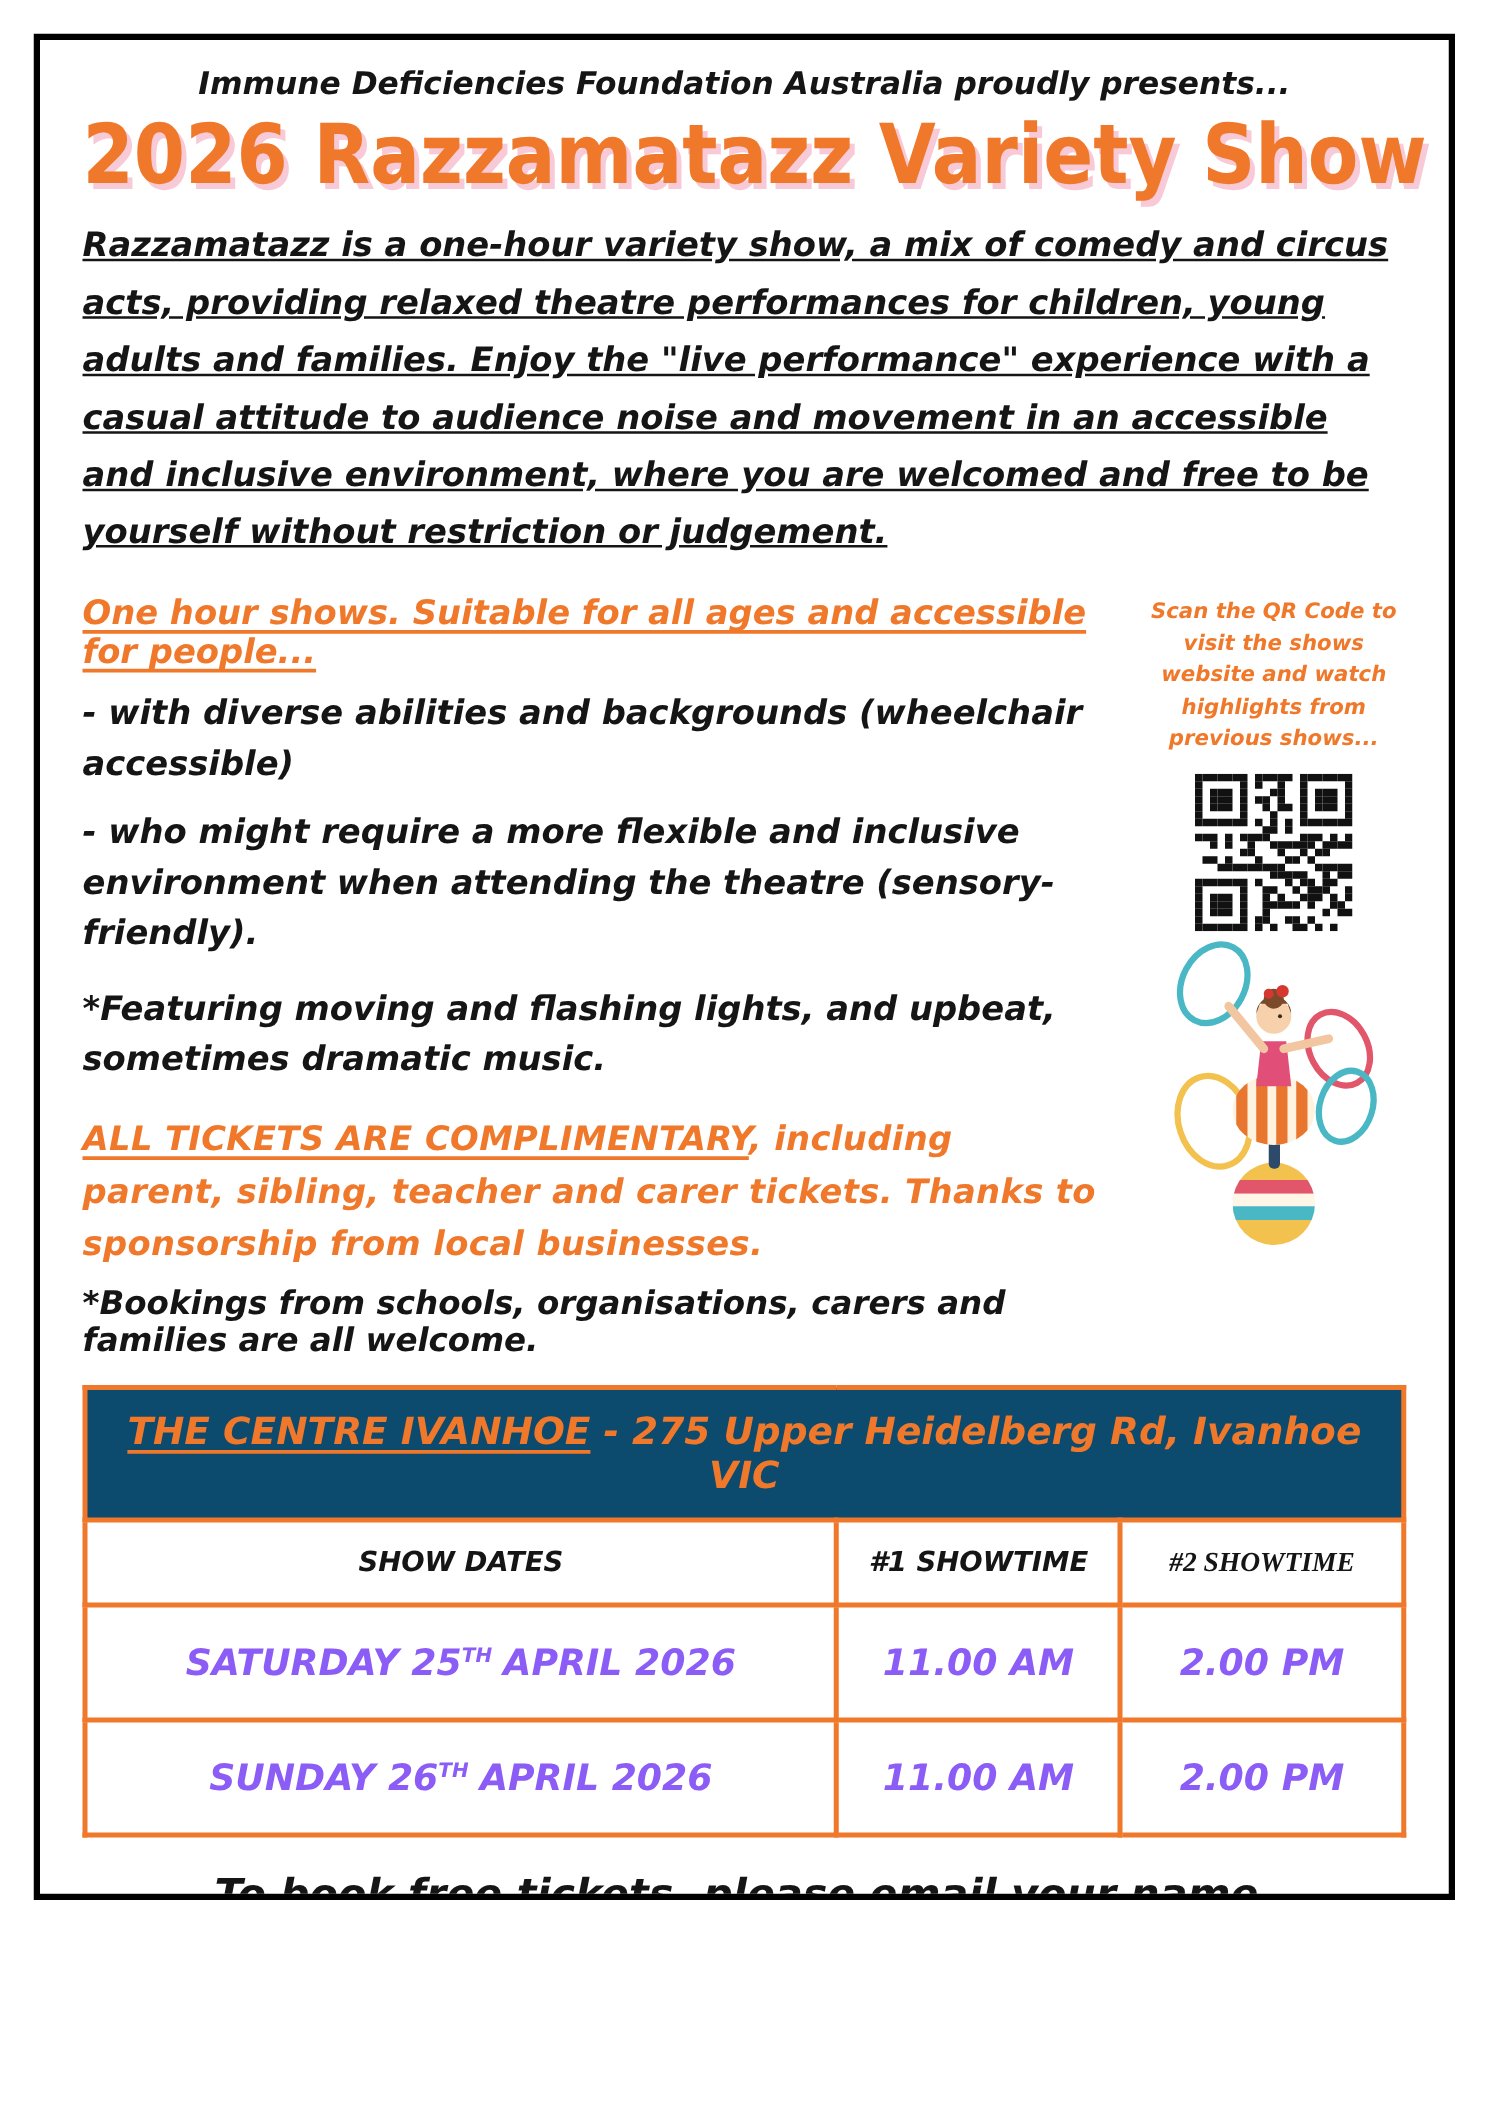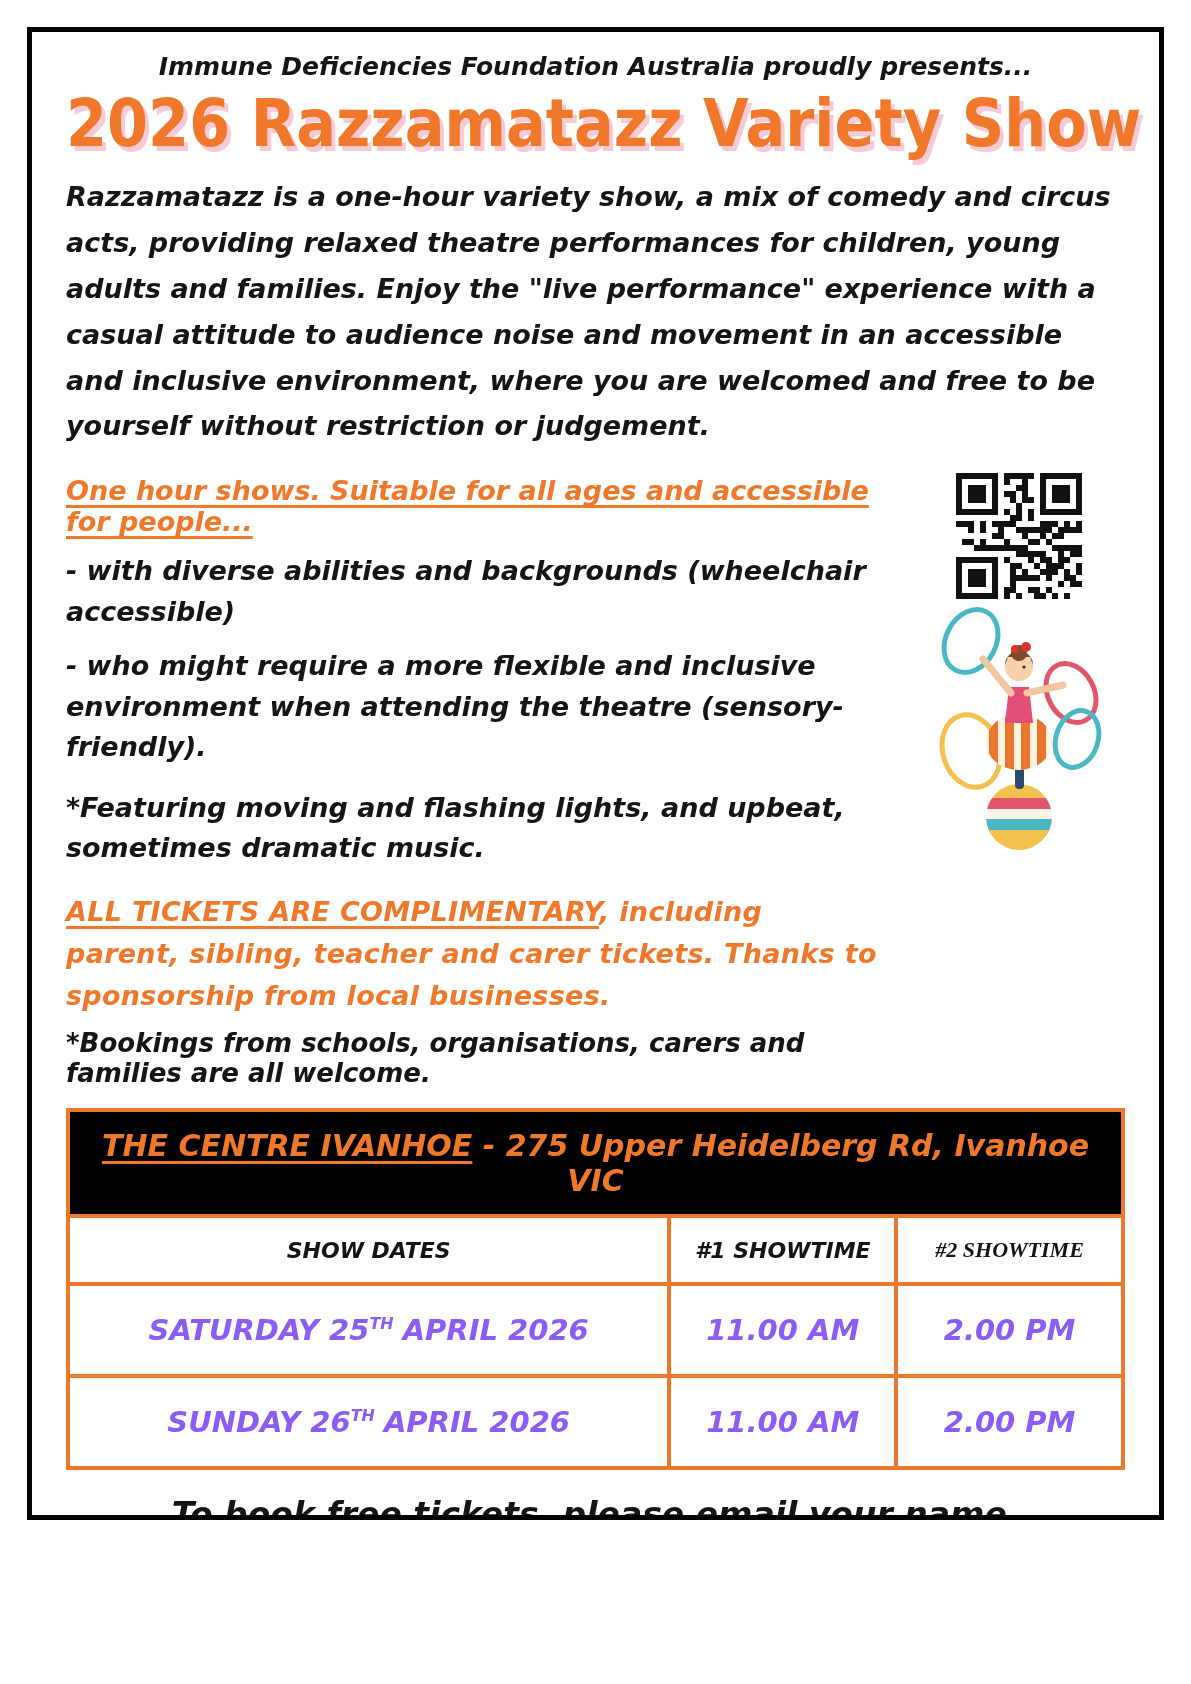--- a/index.html
+++ b/index.html
@@ -14,42 +14,42 @@
     font-weight:bold; font-style:italic; color:#151515;
     overflow:hidden;
   }
   .presents { text-align:center; font-size:25px; margin:4px 0 8px; }
   .title {
     text-align:center; color:#F0782A; font-size:59px; font-weight:800; font-style:normal;
     white-space:nowrap; margin:2px 0 16px;
     text-shadow:4px 4px 0 #F8C9D6;
     transform:scaleY(1.12); transform-origin:center;
   }
-  .intro { font-size:27px; line-height:1.7; margin:14px 0 24px; }
+  .intro { font-size:27px; line-height:1.7; margin:14px 0 24px;text-decoration:underline; }
   .columns { display:flex; gap:28px; }
   .col-left { flex:1; min-width:0; }
   .col-right { flex:0 0 212px; display:flex; flex-direction:column; align-items:center; }
   .access-heading {
     color:#F0782A; font-size:27px; margin:2px 0 14px;
     text-decoration:underline; text-decoration-thickness:3px; text-underline-offset:5px;
   }
   .access-item { font-size:27px; line-height:1.5; margin:14px 0; }
   .featuring { font-size:27px; line-height:1.5; margin:20px 0 22px; }
   .qr-caption { color:#F0782A; font-size:17px; line-height:1.5; text-align:center; margin:4px 0 14px; }
   .qr-box { width:126px; height:126px; background:#fff; }
   .illus { margin-top:2px; }
   .tickets { color:#F0782A; font-size:27px; line-height:1.55; margin:10px 0 12px; letter-spacing:0.3px; }
   .tickets .hl { text-decoration:underline; text-decoration-thickness:3px; text-underline-offset:5px; }
   .bookings-note { font-size:26px; margin:8px 0 16px; }
   table.venue-table {
     width:100%; border-collapse:collapse; margin-top:4px;
   }
   table.venue-table td, table.venue-table th { border:4px solid #F0782A; }
   .venue-header-cell {
-    background:#000000; color:#F0782A; font-size:30px; text-align:center; padding:16px 8px;
+    background:#0c4a6e; color:#F0782A; font-size:30px; text-align:center; padding:16px 8px;
   }
   .venue-name { text-decoration:underline; text-decoration-thickness:3px; text-underline-offset:5px; }
   th.col-head { font-size:22px; color:#151515; padding:19px 6px; text-align:center; font-style:italic; }
   td.date-cell, td.time-cell {
     color:#8b5cf6; font-size:29px; text-align:center; padding:27px 6px;
   }
   td.date-cell sup { font-size:0.55em; }
   .date-suffix { margin-left:9px; }
   .col-dates { width:57%; } .col-t1 { width:21.5%; } .col-t2 { width:21.5%;font-family:Liberation Serif, serif; }
   .booking { text-align:center; font-size:33px; line-height:1.5; margin-top:20px; }
@@ -73,20 +73,21 @@
         <div class="access-item">- who might require a more flexible and inclusive environment when attending the theatre (sensory-friendly).</div>
         <div class="featuring">*Featuring moving and flashing lights, and upbeat, sometimes dramatic music.</div>
 
         <div class="tickets">
           <span class="hl">ALL TICKETS ARE COMPLIMENTARY</span><span>, including parent, sibling, teacher and carer tickets.  Thanks to sponsorship from local businesses.</span>
         </div>
         <div class="bookings-note">*Bookings from schools, organisations, carers and families are all welcome.</div>
       </div>
 
       <div class="col-right">
+        <div class="qr-caption">Scan the QR Code to visit the shows website and watch highlights from previous shows...</div>
         <div class="qr-box">
           <svg id="qr-svg" width="126" height="126" viewBox="0 0 126 126" xmlns="http://www.w3.org/2000/svg">
               <g fill="#111">
                 <rect x="0" y="0" width="6" height="6"></rect>
                 <rect x="6" y="0" width="6" height="6"></rect>
                 <rect x="12" y="0" width="6" height="6"></rect>
                 <rect x="18" y="0" width="6" height="6"></rect>
                 <rect x="24" y="0" width="6" height="6"></rect>
                 <rect x="30" y="0" width="6" height="6"></rect>
                 <rect x="36" y="0" width="6" height="6"></rect>

